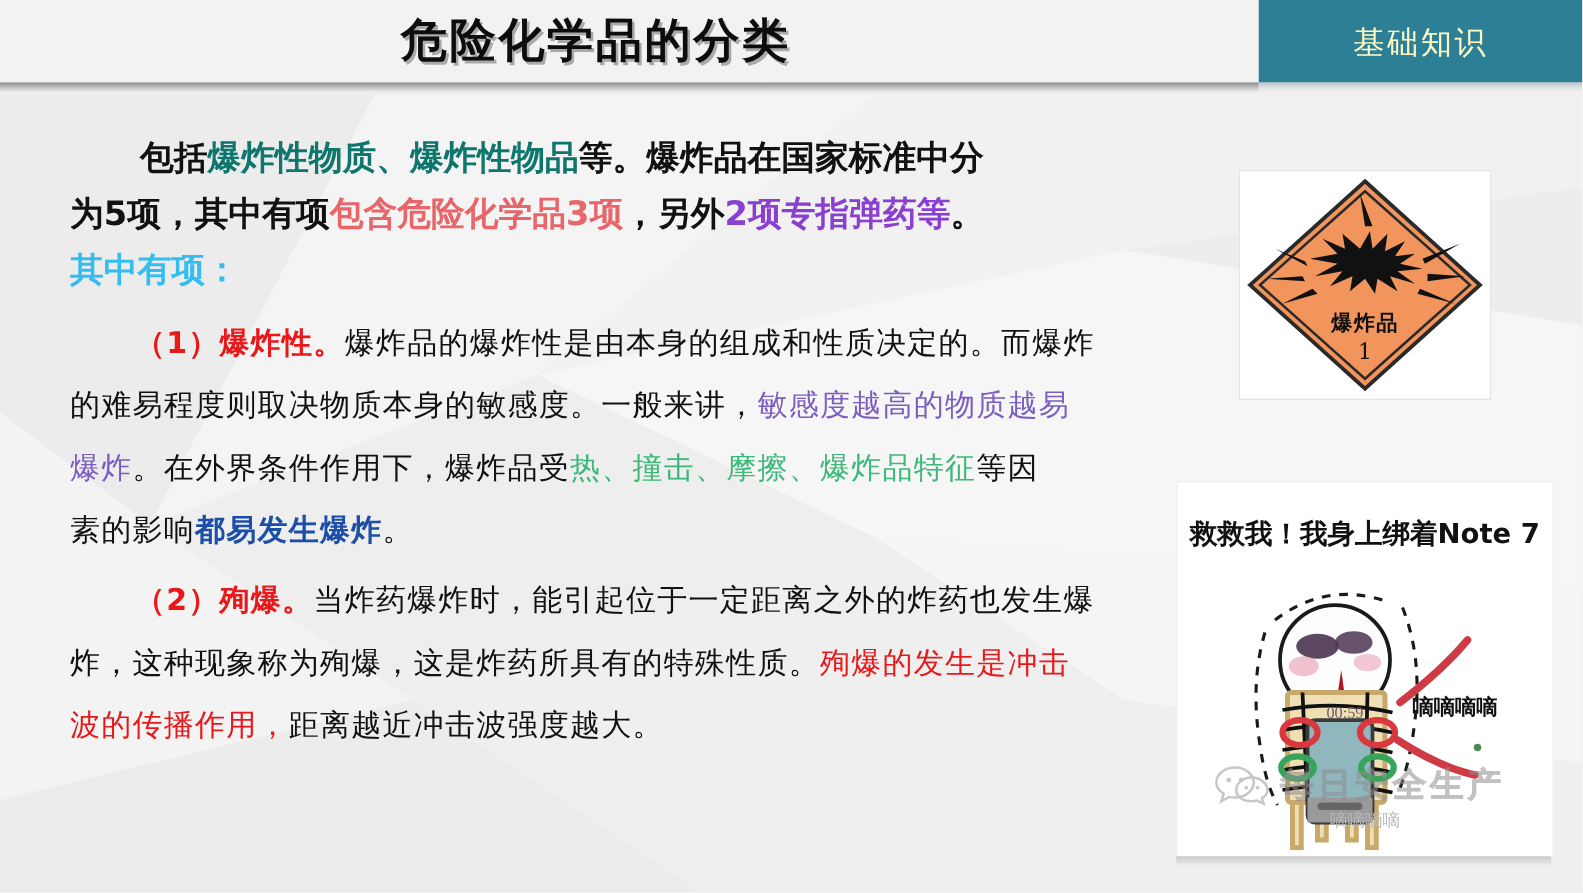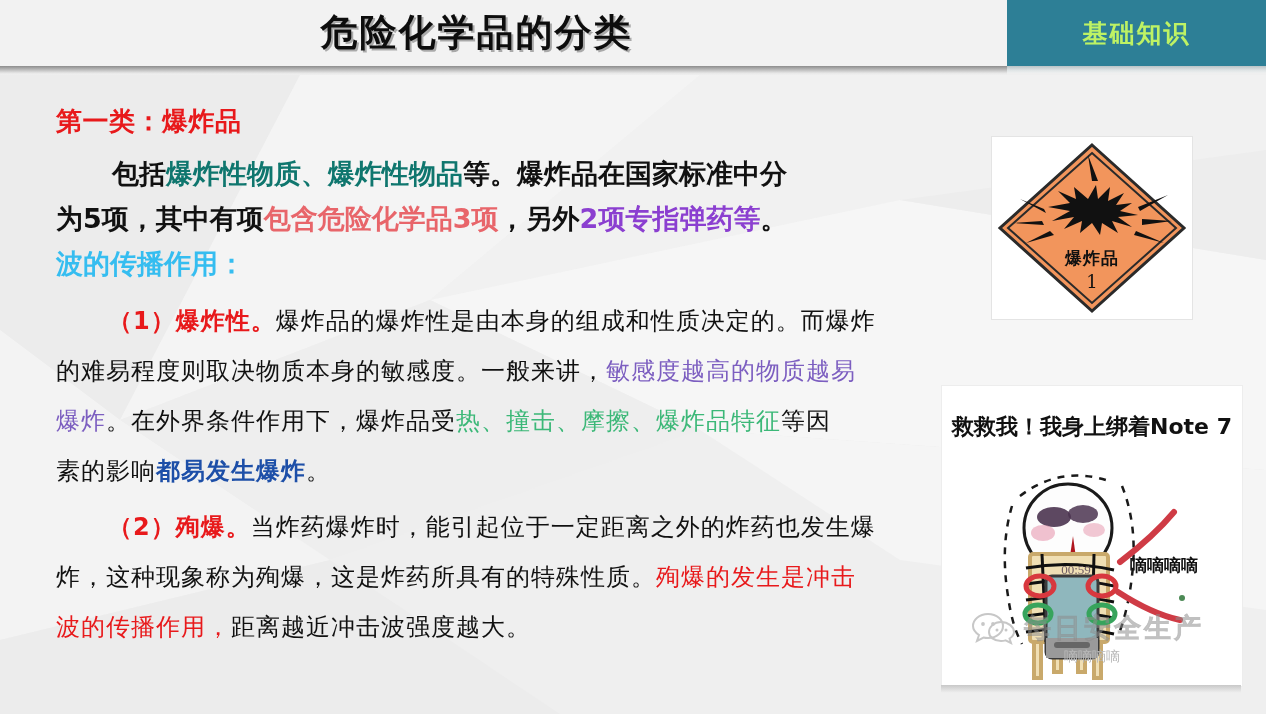--- a/index.html
+++ b/index.html
@@ -30,21 +30,21 @@
     letter-spacing:2px;
     font-family:"DejaVu Sans","Liberation Sans",sans-serif;
     text-shadow:2px 2px 0 rgba(0,0,0,0.30);
   }
   .header-tag{
     position:absolute;left:1007px;top:0;width:259px;height:66px;
     background:#2d7f96;
     display:flex;align-items:center;justify-content:center;
   }
   .header-tag span{
-    color:#bef264;font-size:25px;font-weight:bold;letter-spacing:2px;
+    color:#fef9c3;font-size:25px;font-weight:normal;letter-spacing:2px;
     font-family:"DejaVu Sans","Liberation Sans",sans-serif;
   }
   .header-tag-shadow{
     position:absolute;left:1007px;top:66px;width:259px;height:7px;
     background:linear-gradient(to bottom,#b9c3c6 0%,#dfe4e5 60%,#eef0f0 100%);
   }
   
   .body-col{
     position:absolute;left:56px;top:104px;width:890px;
   }
@@ -161,32 +161,31 @@
   <div class="header-bar"></div>
   <div class="header-shadow"></div>
   <div class="header-title">危险化学品的分类</div>
   <div class="header-tag">
     <span>基础知识</span>
   </div>
   <div class="header-tag-shadow"></div>
 
   <div class="body-col">
 
-    <div class="heading-red ln">第一类：爆炸品</div>
 
     <div class="hei">
       <div class="ln">
         <span style="display:inline-block;width:56px"></span><span>包括</span><span class="cyan">爆炸性物质、爆炸性物品</span><span>等。爆炸品在国家标准中分</span>
       </div>
       <div class="ln">
         <span>为5项，其中有项</span><span class="salmon">包含危险化学品3项</span><span>，另外</span><span class="purple">2项专指弹药等</span><span>。</span>
       </div>
     </div>
 
-    <div class="heading-cyan ln">波的传播作用：</div>
+    <div class="heading-cyan ln">其中有项：</div>
 
     <div class="para" style="margin-top:10px">
       <div class="ln">
         <span class="lead"></span><span class="redb">（1）爆炸性。</span><span>爆炸品的爆炸性是由本身的组成和性质决定的。而爆炸</span>
       </div>
       <div class="ln">
         <span>的难易程度则取决物质本身的敏感度。一般来讲，</span><span class="purple2">敏感度越高的物质越易</span>
       </div>
       <div class="ln">
         <span class="purple2">爆炸</span><span>。在外界条件作用下，爆炸品受</span><span class="green">热、撞击、摩擦、爆炸品特征</span><span>等因</span>

